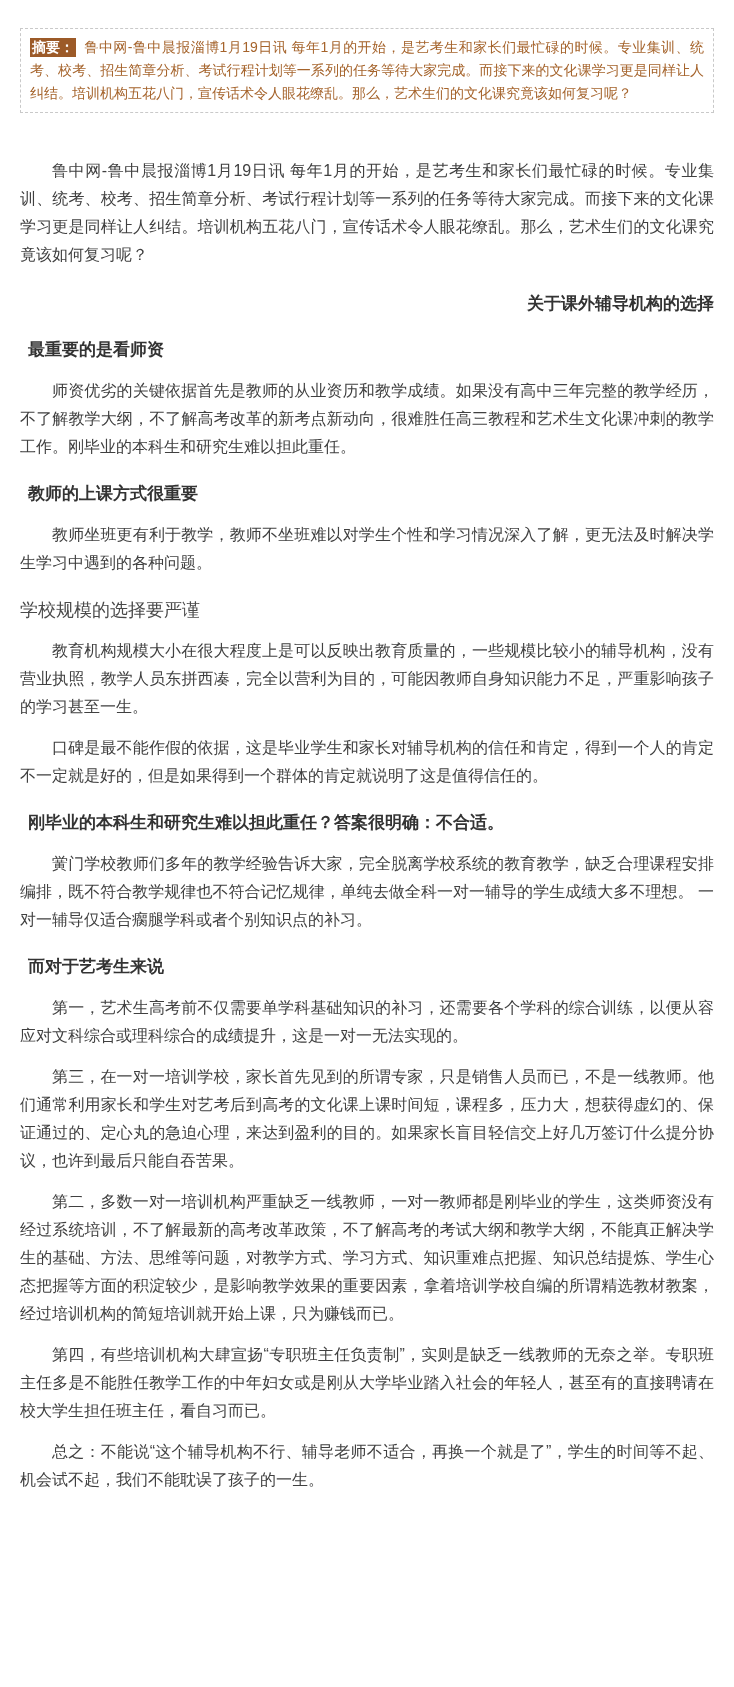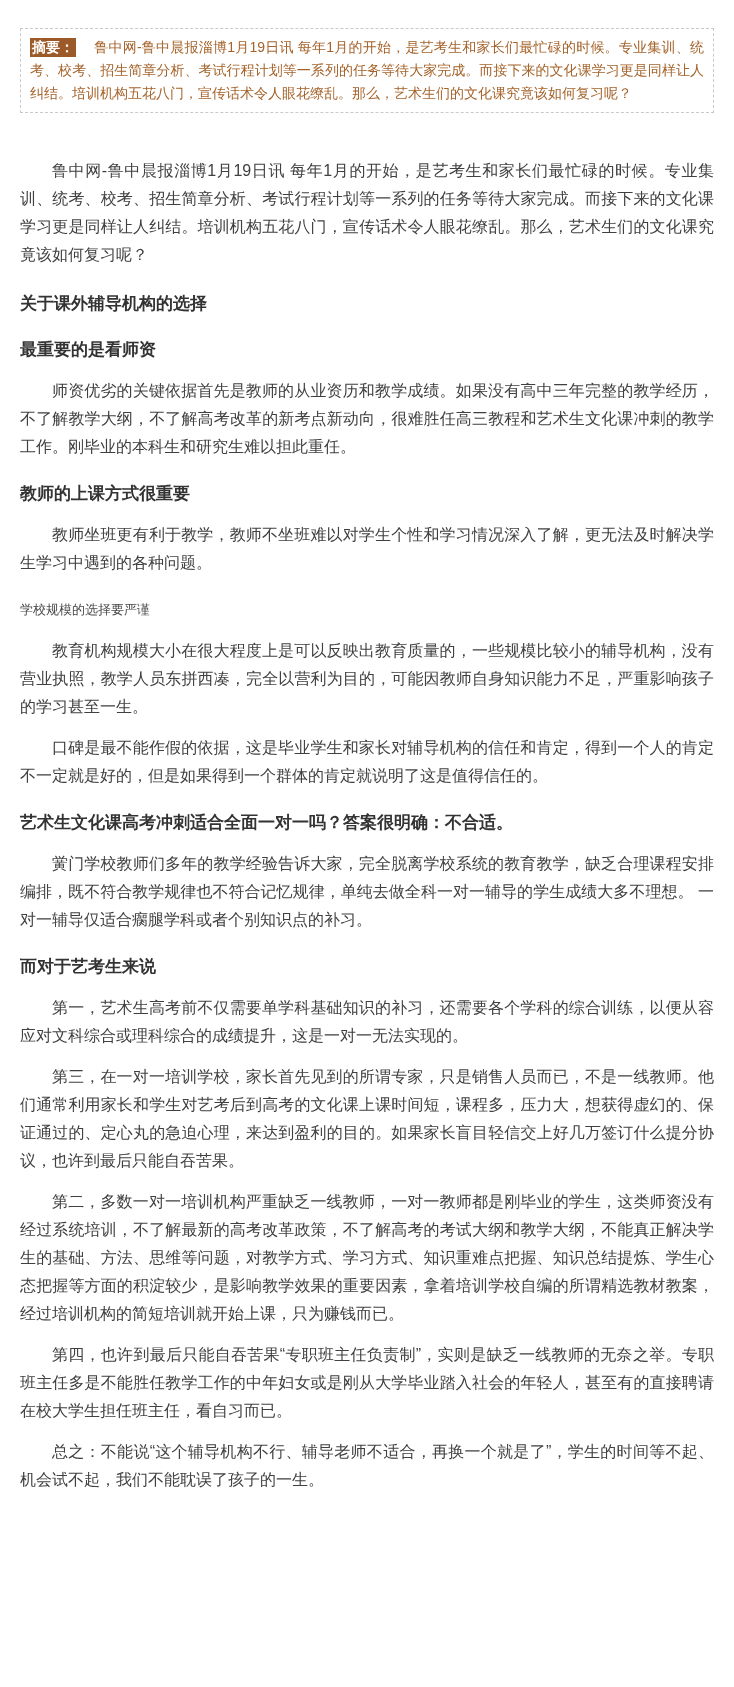--- a/index.html
+++ b/index.html
@@ -25,53 +25,53 @@
     line-height: 23px;
     color: #a5632b;
     text-align: justify;
   }
   .summary-label {
     display: inline-block;
     background: #9c5a28;
     color: #ffffff;
     font-weight: bold;
     padding: 0 2px;
-    margin-right: 18px;
+    margin-right: 8px;
     line-height: 19px;
   }
   
   .article {
     margin-top: 44px;
     color: #404040;
     font-size: 16px;
     text-align: justify;
   }
   .p {
     line-height: 28px;
     text-indent: 2em;
     margin: 13px 0;
   }
   .hc {
     font-weight: bold;
-    text-align: left;
+    text-align: right;
     font-size: 17px;
     color: #333333;
     line-height: 26px;
     margin: 22px 0 18px 0;
   }
   .hb {
     font-weight: bold;
     font-size: 17px;
     color: #333333;
     line-height: 26px;
-    margin: 20px 0 14px 0;
+    margin: 20px 0 14px 8px;
   }
   .hp {
     font-weight: normal;
-    font-size: 13px;
+    font-size: 18px;
     color: #4a4a4a;
     line-height: 26px;
     margin: 20px 0 14px 0;
   }
 </style>
 </head>
 <body>
 
 <div class="page">
 
@@ -82,23 +82,23 @@
   <div class="article">
     <div class="p">鲁中网-鲁中晨报淄博1月19日讯 每年1月的开始，是艺考生和家长们最忙碌的时候。专业集训、统考、校考、招生简章分析、考试行程计划等一系列的任务等待大家完成。而接下来的文化课学习更是同样让人纠结。培训机构五花八门，宣传话术令人眼花缭乱。那么，艺术生们的文化课究竟该如何复习呢？</div>
     <div class="hc">关于课外辅导机构的选择</div>
     <div class="hb">最重要的是看师资</div>
     <div class="p">师资优劣的关键依据首先是教师的从业资历和教学成绩。如果没有高中三年完整的教学经历，不了解教学大纲，不了解高考改革的新考点新动向，很难胜任高三教程和艺术生文化课冲刺的教学工作。刚毕业的本科生和研究生难以担此重任。</div>
     <div class="hb">教师的上课方式很重要</div>
     <div class="p">教师坐班更有利于教学，教师不坐班难以对学生个性和学习情况深入了解，更无法及时解决学生学习中遇到的各种问题。</div>
     <div class="hp">学校规模的选择要严谨</div>
     <div class="p">教育机构规模大小在很大程度上是可以反映出教育质量的，一些规模比较小的辅导机构，没有营业执照，教学人员东拼西凑，完全以营利为目的，可能因教师自身知识能力不足，严重影响孩子的学习甚至一生。</div>
     <div class="p">口碑是最不能作假的依据，这是毕业学生和家长对辅导机构的信任和肯定，得到一个人的肯定不一定就是好的，但是如果得到一个群体的肯定就说明了这是值得信任的。</div>
-    <div class="hb">艺术生文化课高考冲刺适合全面一对一吗？答案很明确：不合适。</div>
+    <div class="hb">刚毕业的本科生和研究生难以担此重任？答案很明确：不合适。</div>
     <div class="p">黉门学校教师们多年的教学经验告诉大家，完全脱离学校系统的教育教学，缺乏合理课程安排编排，既不符合教学规律也不符合记忆规律，单纯去做全科一对一辅导的学生成绩大多不理想。 一对一辅导仅适合瘸腿学科或者个别知识点的补习。</div>
     <div class="hb">而对于艺考生来说</div>
     <div class="p">第一，艺术生高考前不仅需要单学科基础知识的补习，还需要各个学科的综合训练，以便从容应对文科综合或理科综合的成绩提升，这是一对一无法实现的。</div>
     <div class="p">第三，在一对一培训学校，家长首先见到的所谓专家，只是销售人员而已，不是一线教师。他们通常利用家长和学生对艺考后到高考的文化课上课时间短，课程多，压力大，想获得虚幻的、保证通过的、定心丸的急迫心理，来达到盈利的目的。如果家长盲目轻信交上好几万签订什么提分协议，也许到最后只能自吞苦果。</div>
     <div class="p">第二，多数一对一培训机构严重缺乏一线教师，一对一教师都是刚毕业的学生，这类师资没有经过系统培训，不了解最新的高考改革政策，不了解高考的考试大纲和教学大纲，不能真正解决学生的基础、方法、思维等问题，对教学方式、学习方式、知识重难点把握、知识总结提炼、学生心态把握等方面的积淀较少，是影响教学效果的重要因素，拿着培训学校自编的所谓精选教材教案，经过培训机构的简短培训就开始上课，只为赚钱而已。</div>
-    <div class="p">第四，也许到最后只能自吞苦果“专职班主任负责制”，实则是缺乏一线教师的无奈之举。专职班主任多是不能胜任教学工作的中年妇女或是刚从大学毕业踏入社会的年轻人，甚至有的直接聘请在校大学生担任班主任，看自习而已。</div>
+    <div class="p">第四，有些培训机构大肆宣扬“专职班主任负责制”，实则是缺乏一线教师的无奈之举。专职班主任多是不能胜任教学工作的中年妇女或是刚从大学毕业踏入社会的年轻人，甚至有的直接聘请在校大学生担任班主任，看自习而已。</div>
     <div class="p">总之：不能说“这个辅导机构不行、辅导老师不适合，再换一个就是了”，学生的时间等不起、机会试不起，我们不能耽误了孩子的一生。</div>
   </div>
 
 </div>
 
 </body></html>

